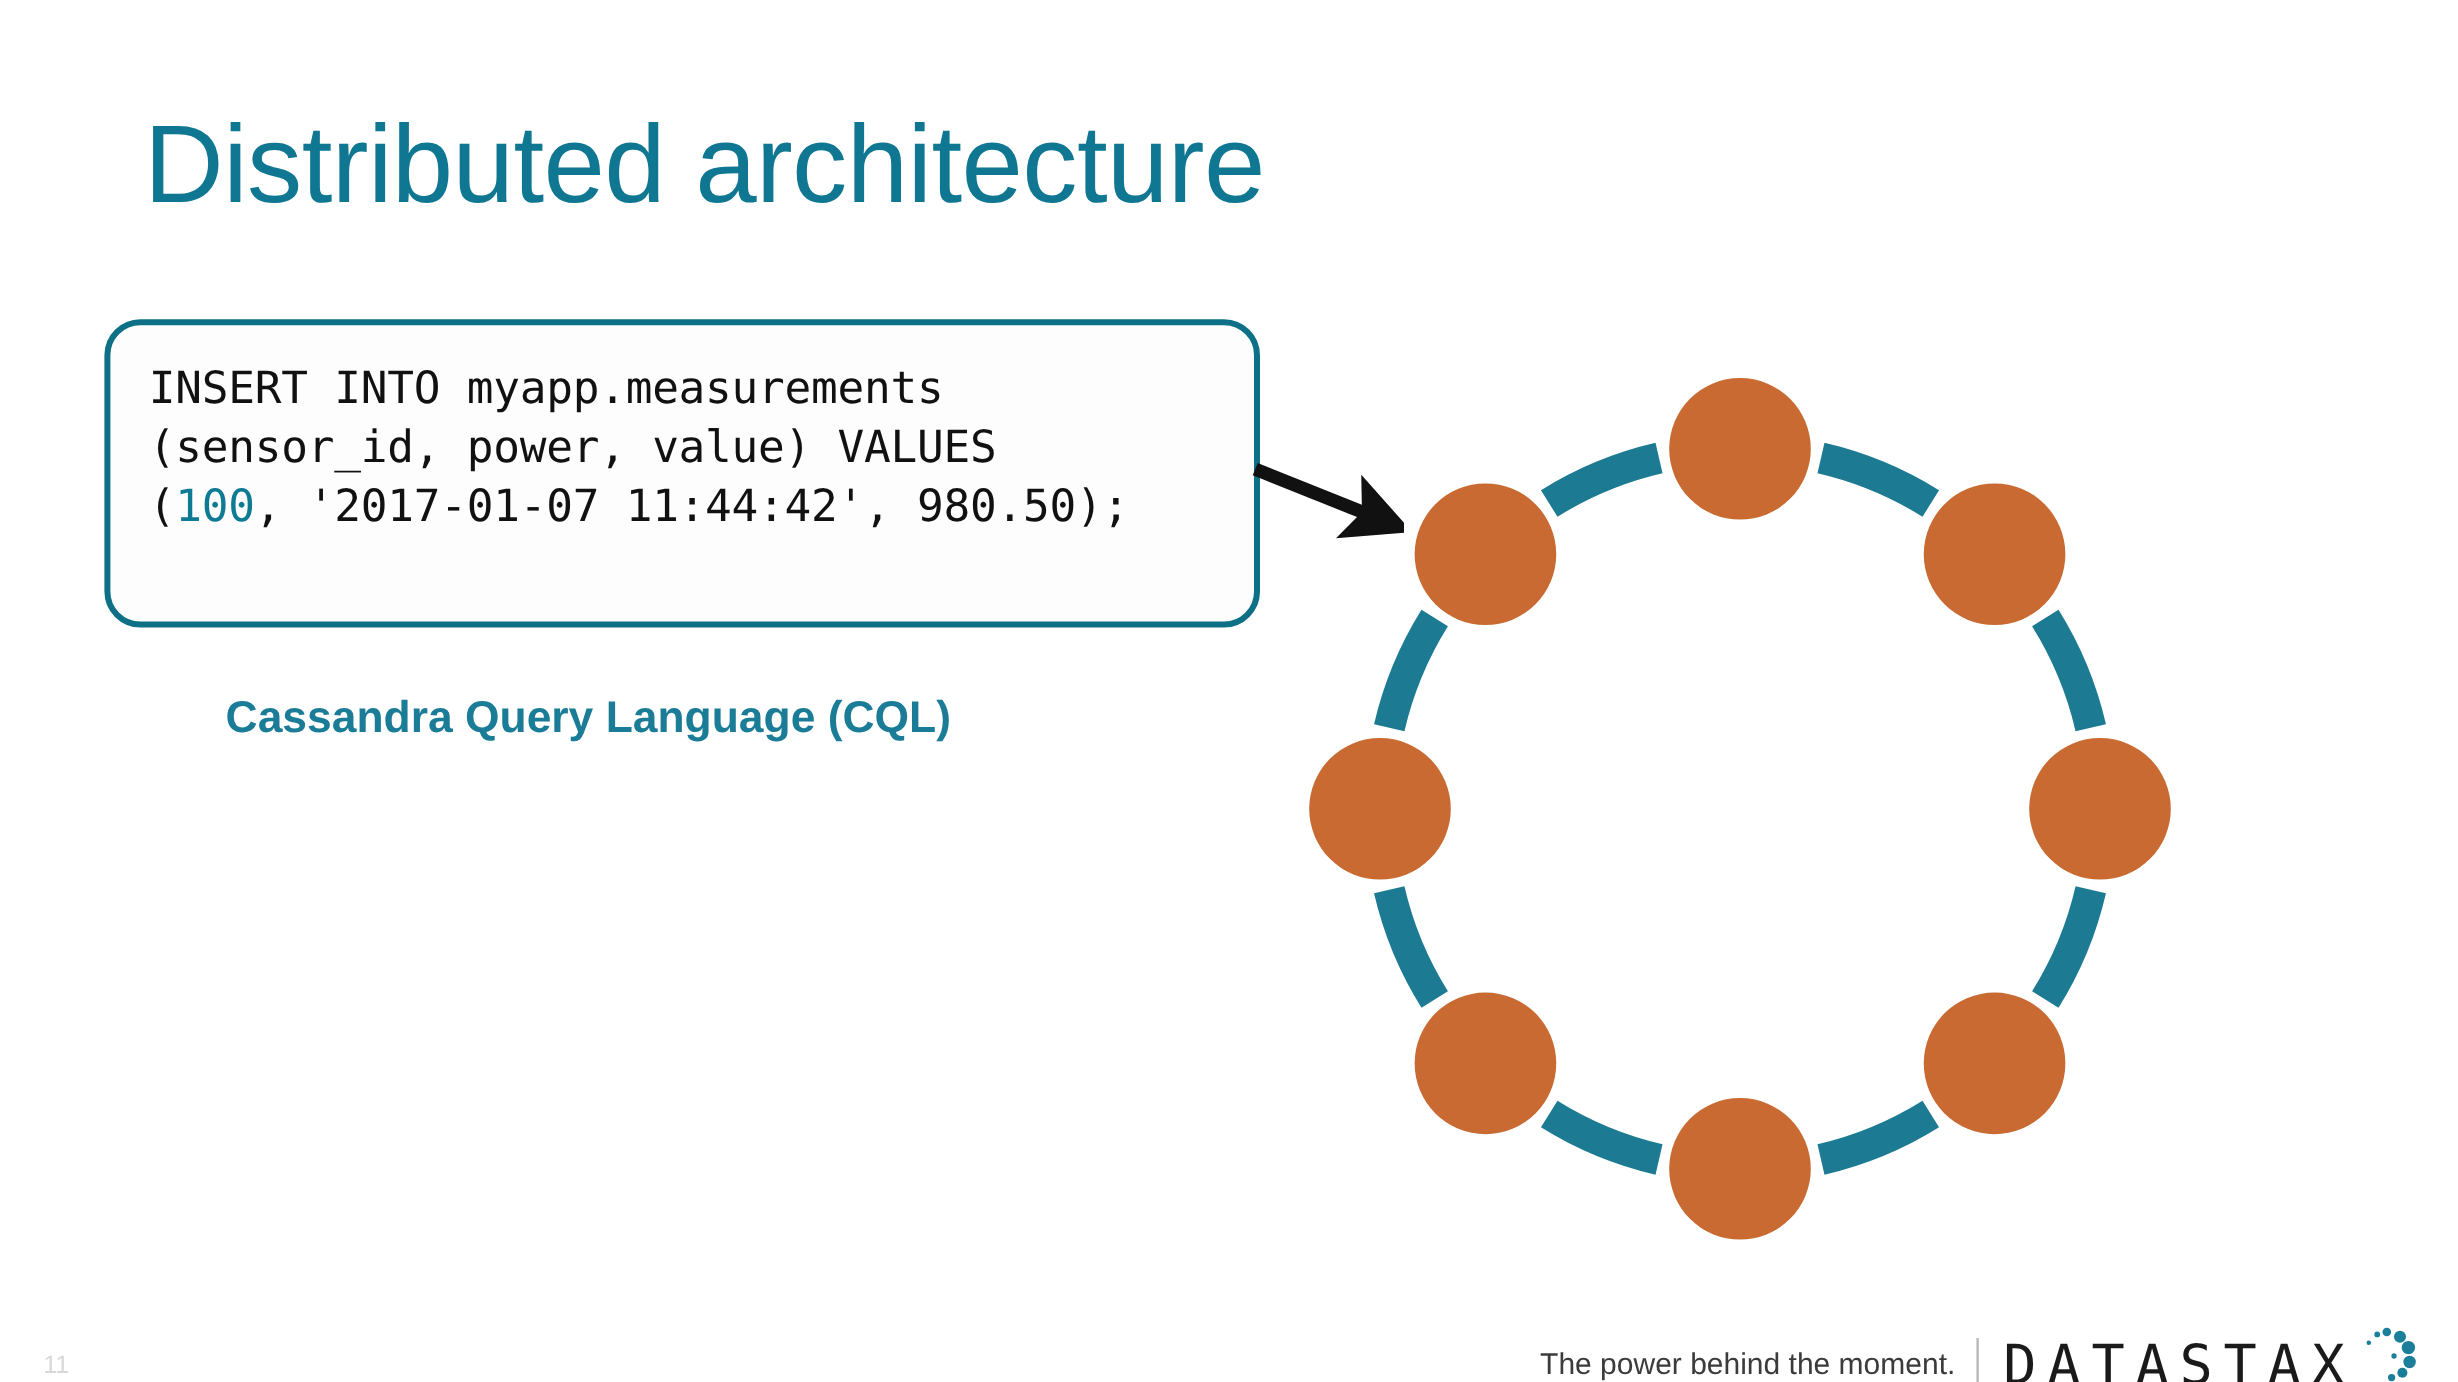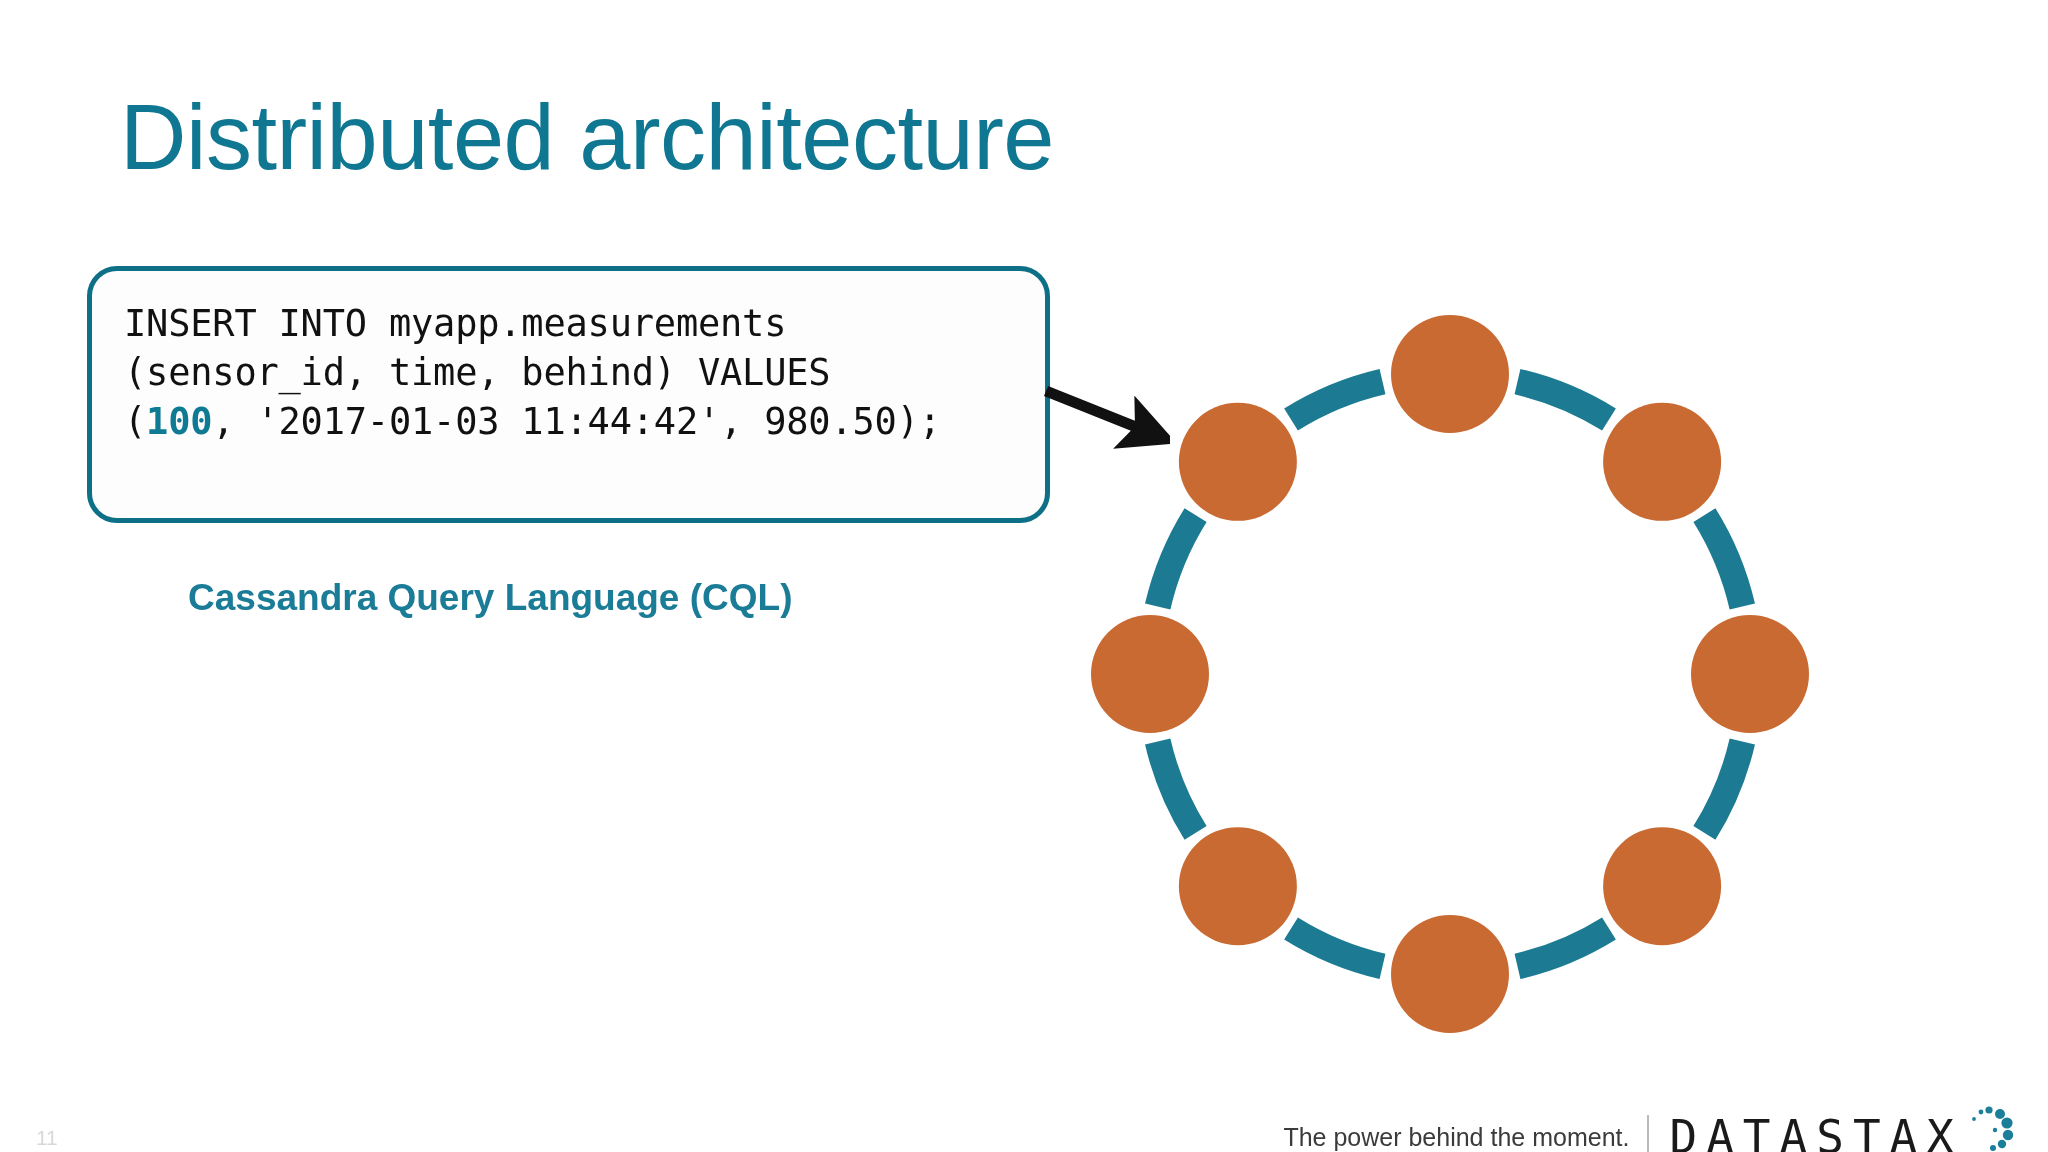--- a/index.html
+++ b/index.html
@@ -52,21 +52,21 @@
     top: 28px;
     font-family: "DejaVu Sans Mono", "Liberation Mono", monospace;
     font-size: 37px;
     line-height: 49px;
     color: #111111;
     white-space: pre;
     letter-spacing: -0.2px;
   }
   #code-text .kw-num {
     color: #0E7A94;
-    font-weight: bold;
+    font-weight: normal;
   }
 
   
   #cql-caption {
     position: absolute;
     left: 188px;
     top: 548px;
     font-family: "Liberation Sans", sans-serif;
     font-size: 37px;
     font-weight: bold;
@@ -139,22 +139,22 @@
 </style>
 </head>
 <body>
 
 <div id="slide">
 
   <div id="slide-title">Distributed architecture</div>
 
   <div id="code-box">
     <div id="code-text"><span>INSERT INTO myapp.measurements</span>
-<span>(sensor_id, time, behind) VALUES</span>
-<span><span>(</span><span class="kw-num">100</span><span>, '2017-01-03 11:44:42', 980.50);</span></span></div>
+<span>(sensor_id, power, value) VALUES</span>
+<span><span>(</span><span class="kw-num">100</span><span>, '2017-01-07 11:44:42', 980.50);</span></span></div>
   </div>
 
   <div id="cql-caption">Cassandra Query Language (CQL)</div>
 
   <svg id="arrow-svg" viewBox="0 0 130 110">
     <defs>
       <marker id="arrowhead" markerWidth="5.2" markerHeight="5.2" refX="1.2" refY="2.6" orient="auto">
         <polygon points="0,0 5.2,2.6 0,5.2 1.1,2.6" fill="#111111"></polygon>
       </marker>
     </defs>

